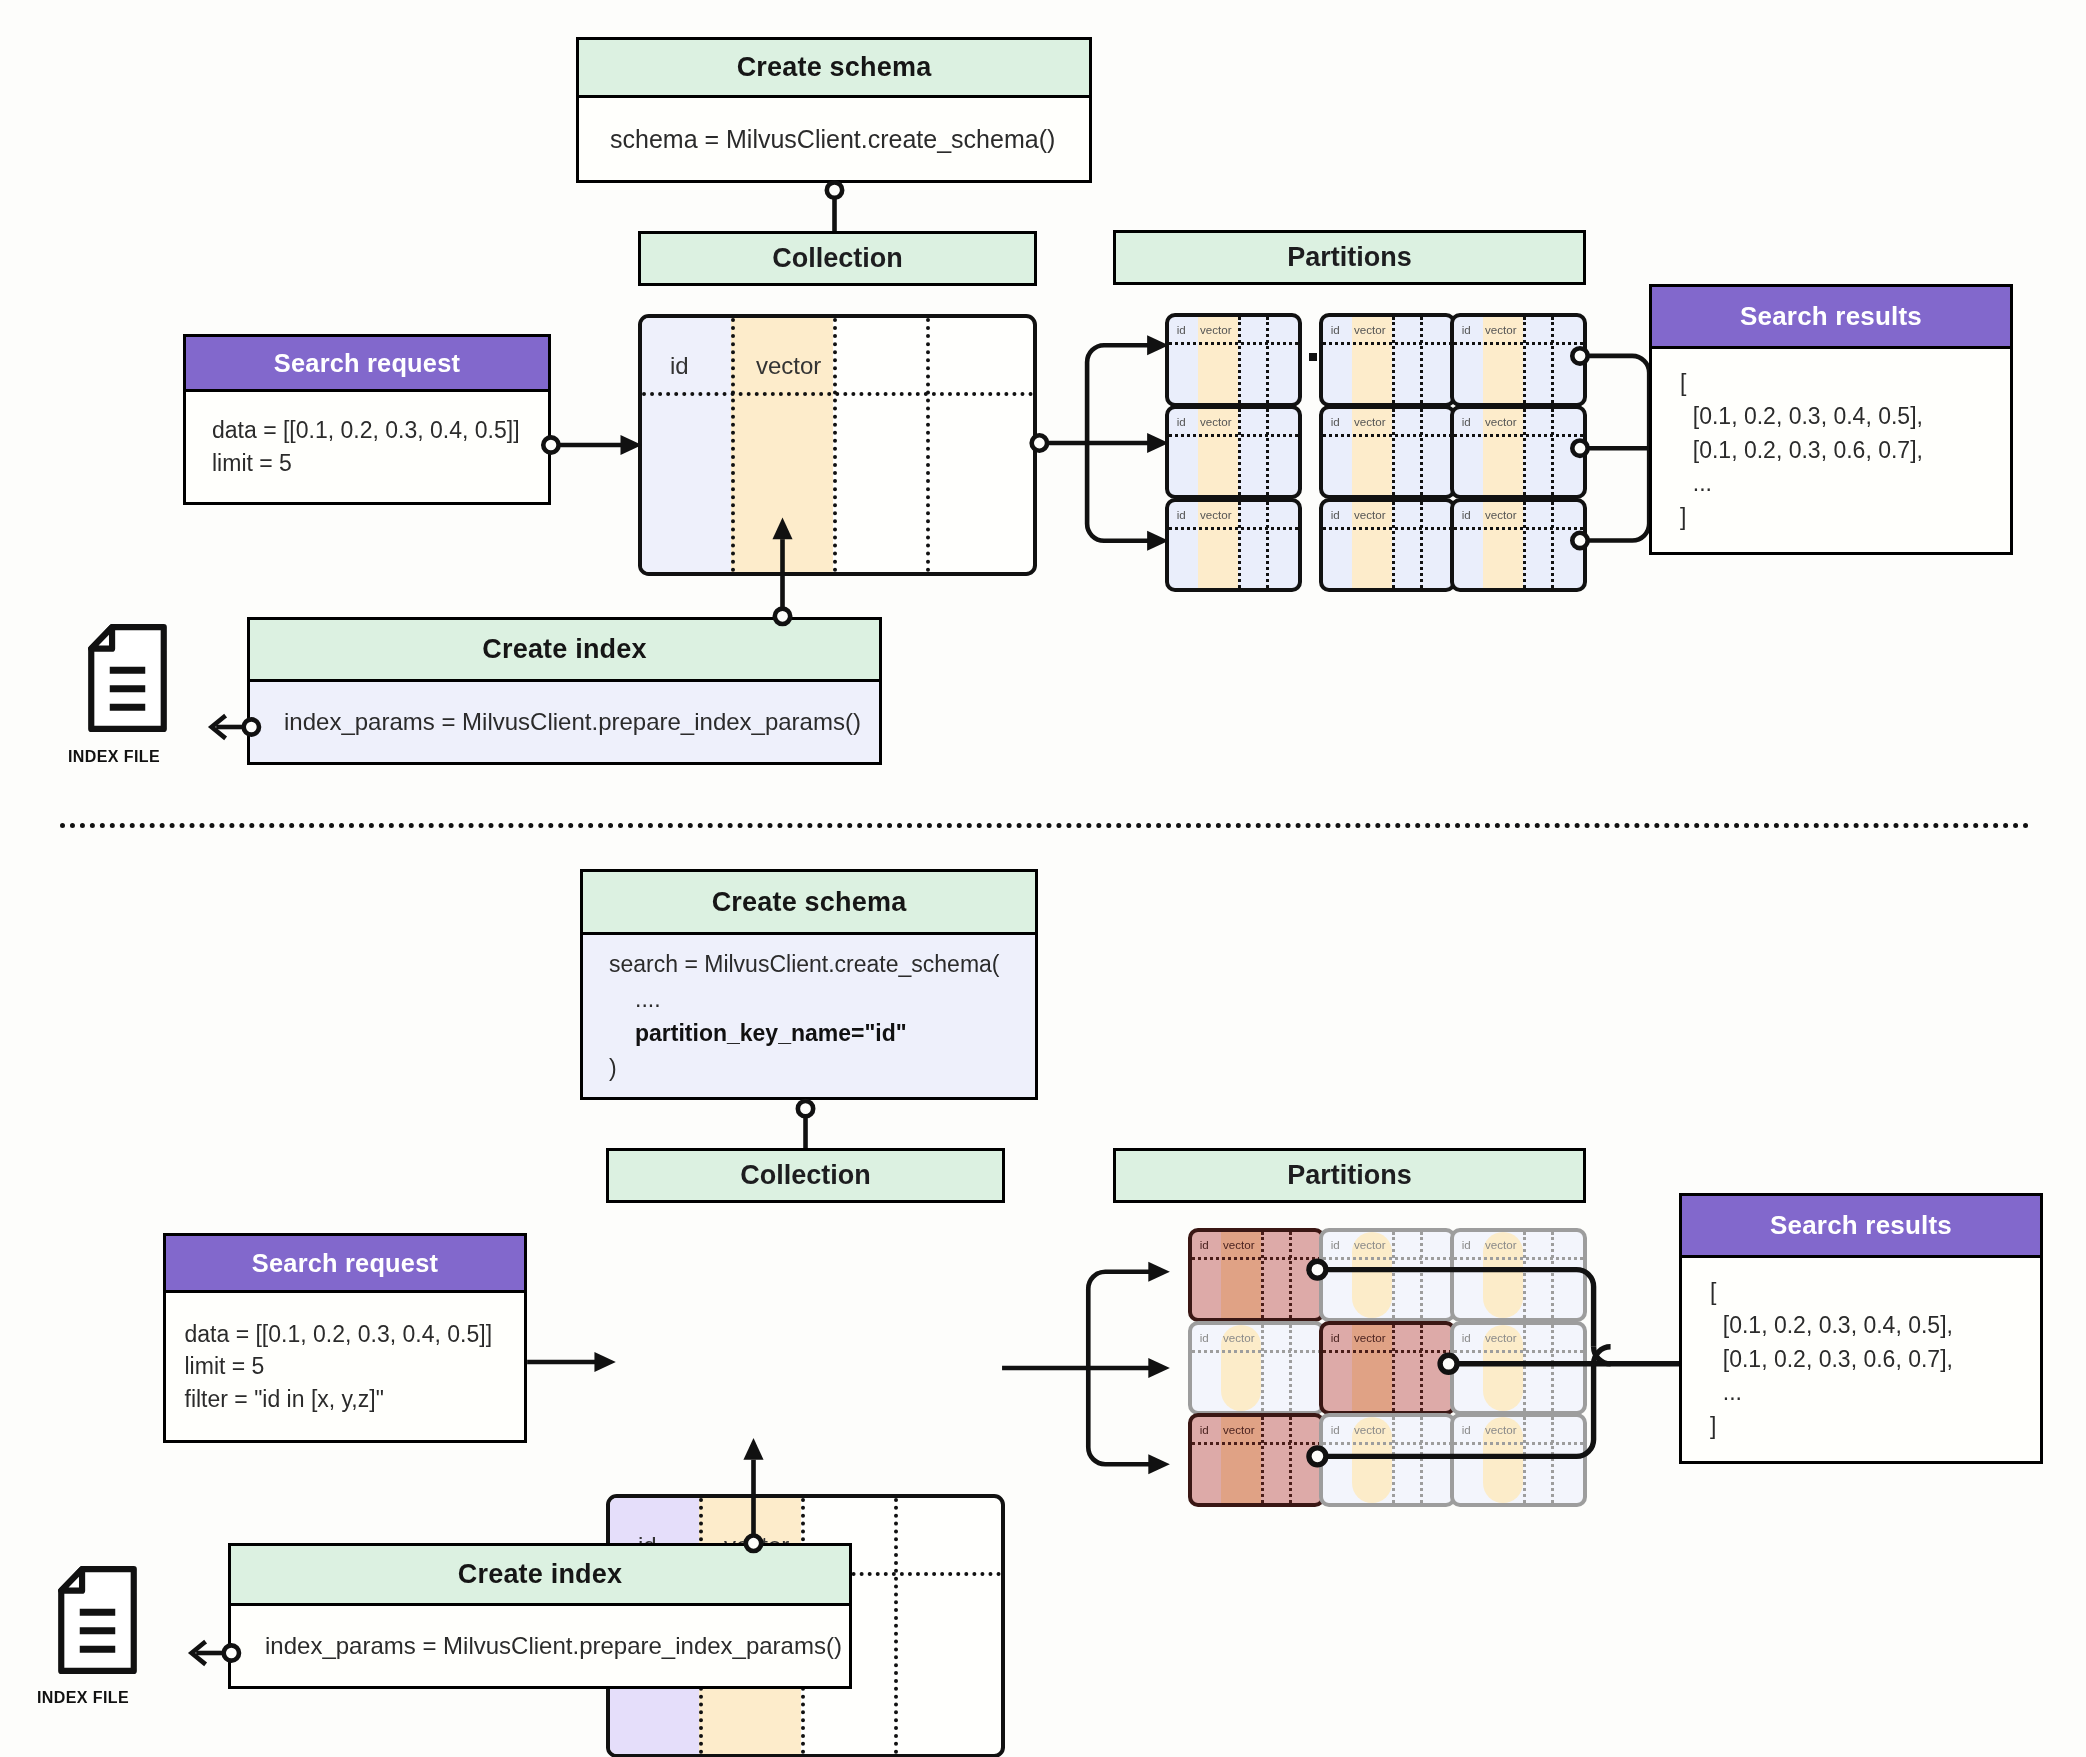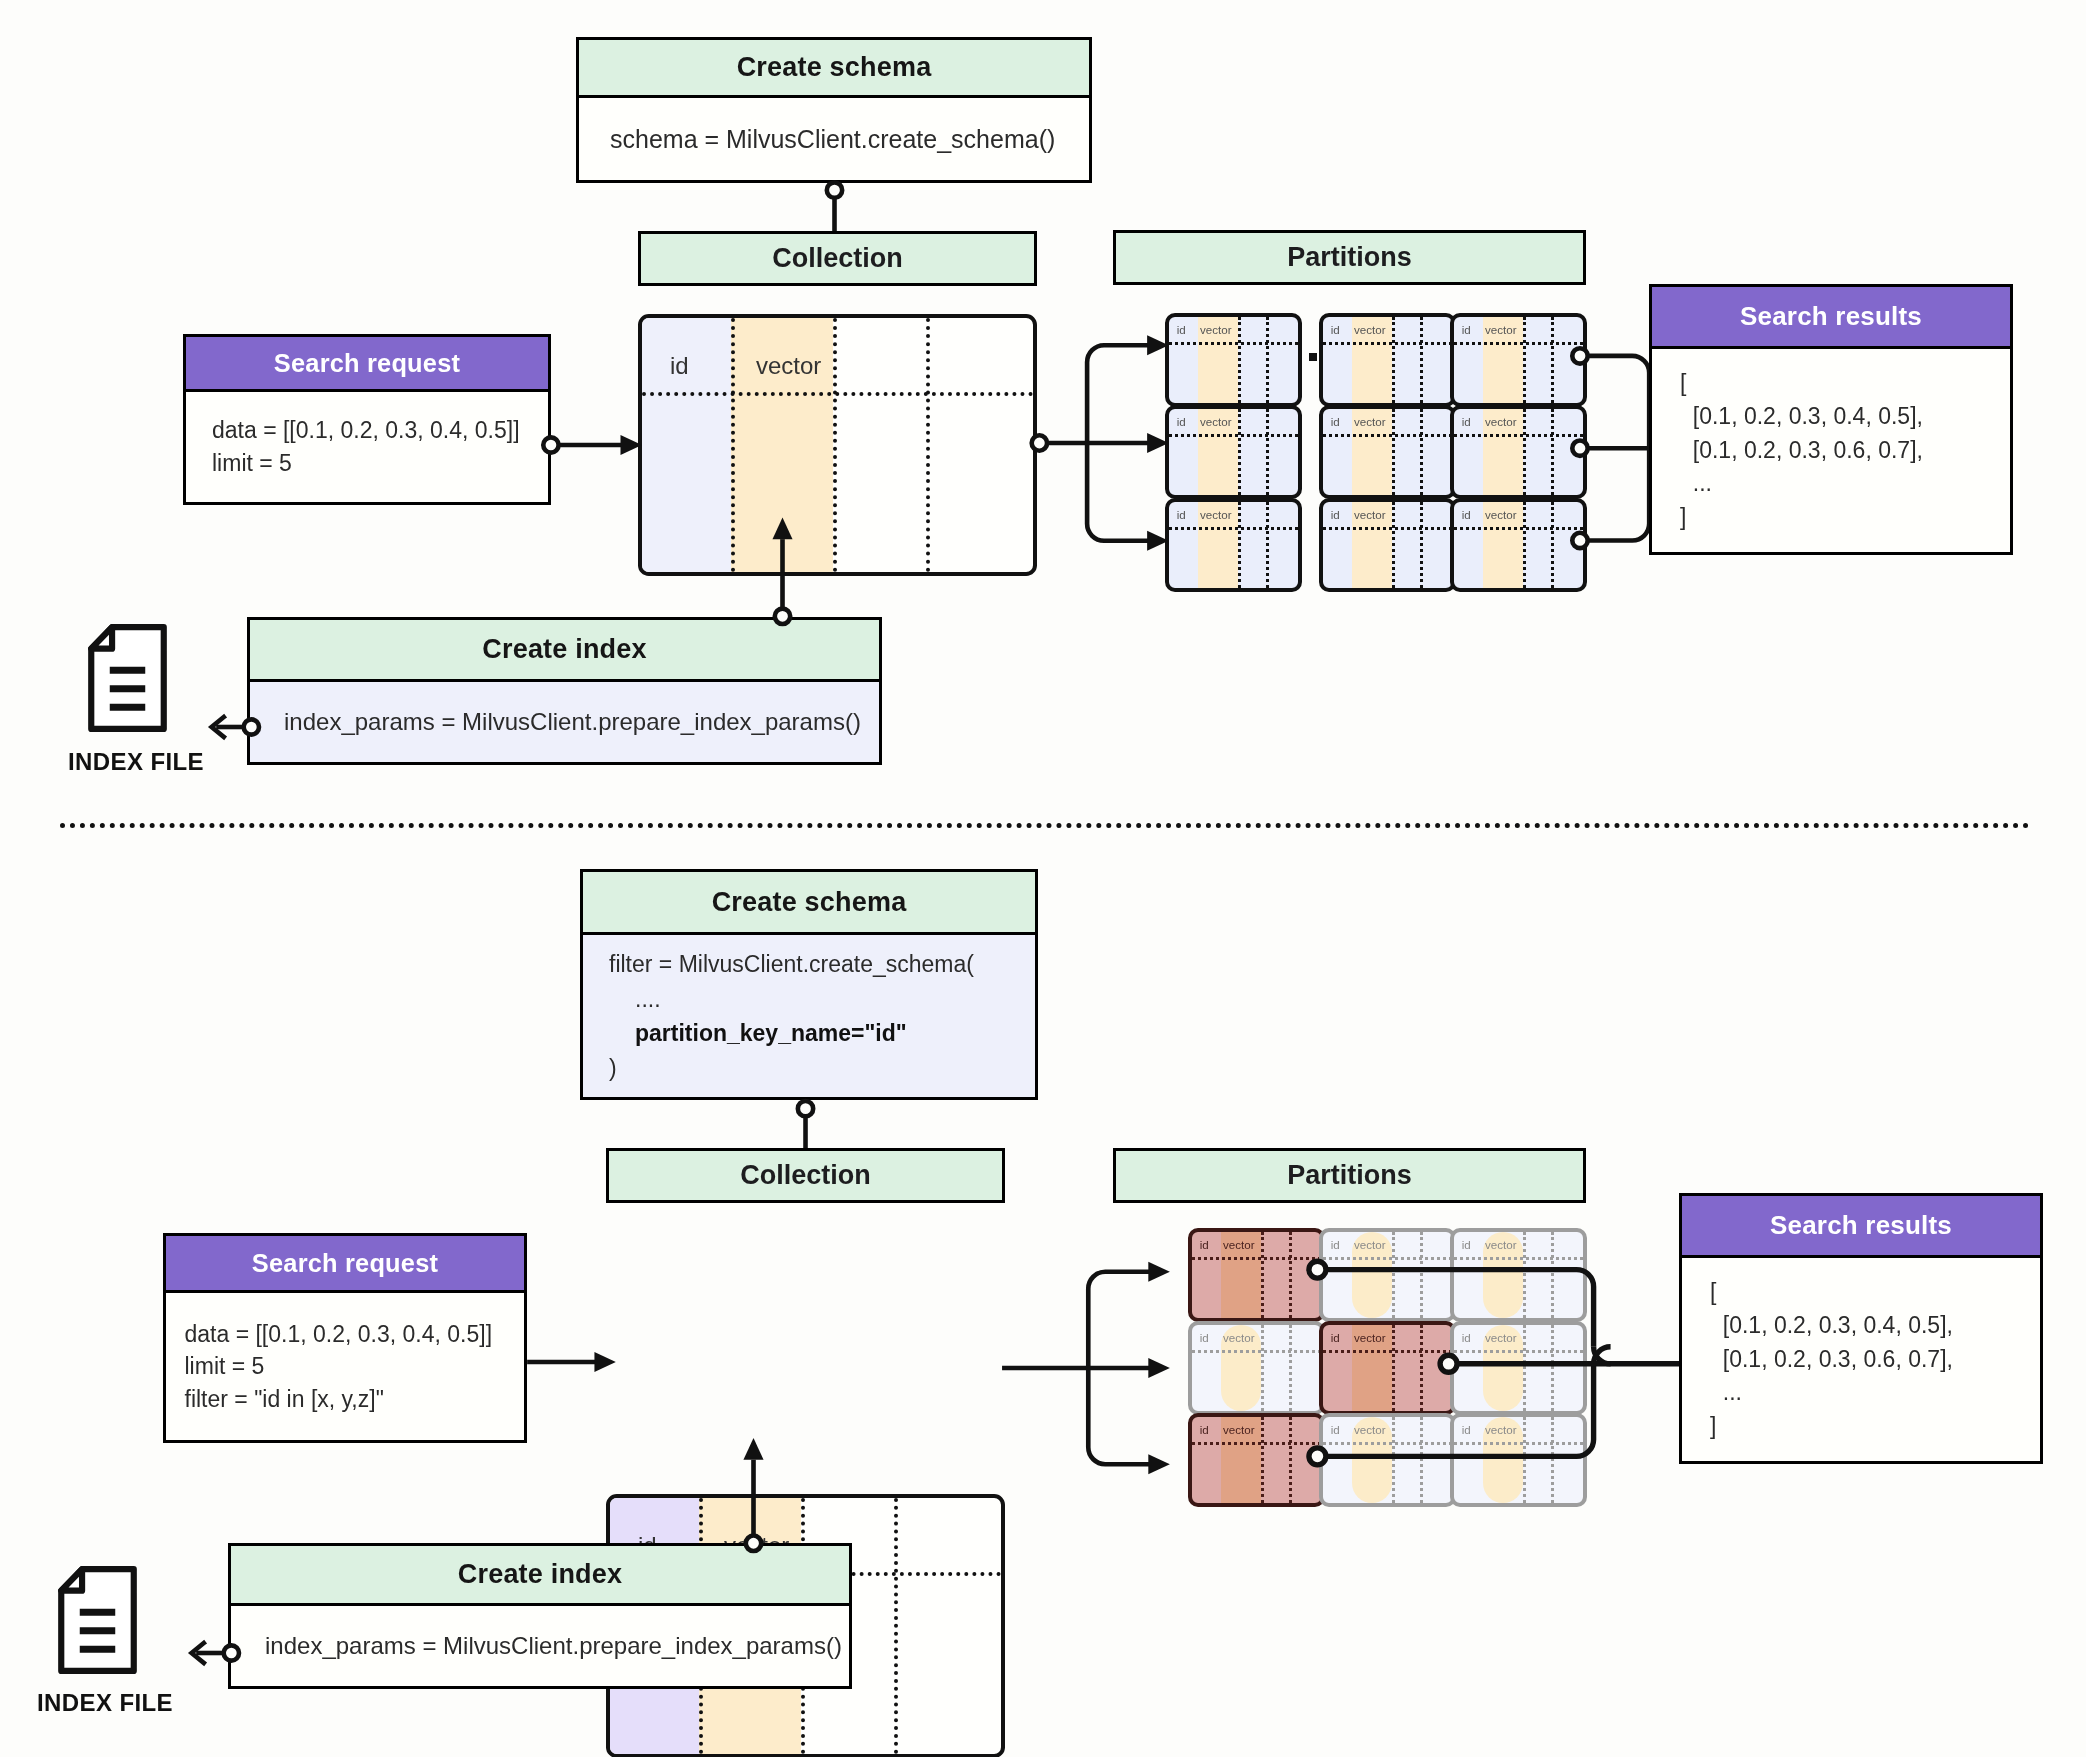--- a/index.html
+++ b/index.html
@@ -105,21 +105,21 @@
   .mini.hot .mvl{border-left-color:#4a1d19;}
   .mini.hot .mhl{border-top-color:#4a1d19;}
   .mini.hot .mt{color:#4a2320;}
   .caption{
     position:absolute;font-weight:bold;font-size:23px;color:#1a1a1a;line-height:1.45;
   }
   .divider{
     position:absolute;height:0;border-top:5.4px dotted #111;
   }
   .filelabel{
-    position:absolute;font-weight:bold;font-size:24px;color:#111;letter-spacing:0.4px;
+    position:absolute;font-weight:bold;font-size:16px;color:#111;letter-spacing:0.4px;
   }
   svg{overflow:visible;}
 </style>
 </head>
 <body>
 
 <div id="root">
 
   <div class="abs card" style="left:576px;top:37px;width:516px;height:146px;">
     <div class="hd hd-green" style="height:55px;font-size:27px;">Create schema</div>
@@ -344,21 +344,21 @@
       <div class="code" style="font-size:23px;line-height:1.46;">]</div>
     </div>
   </div>
 
 
   <div class="divider" style="left:60px;top:823px;width:1970px;"></div>
 
   <div class="abs card" style="left:580px;top:869px;width:458px;height:231px;">
     <div class="hd hd-green" style="height:60px;font-size:27px;">Create schema</div>
     <div class="bd bd-lav" style="padding-left:26px;justify-content:center;">
-      <div class="code" style="font-size:23px;line-height:1.5;">filter = MilvusClient.create_schema(</div>
+      <div class="code" style="font-size:23px;line-height:1.5;">search = MilvusClient.create_schema(</div>
       <div class="code" style="font-size:23px;line-height:1.5;padding-left:26px;">....</div>
       <div class="code bold" style="font-size:23px;line-height:1.5;padding-left:26px;">partition_key_name="id"</div>
       <div class="code" style="font-size:23px;line-height:1.5;">)</div>
     </div>
   </div>
 
   <div class="abs" style="left:794px;top:1101px;width:46px;height:72px;">
     <svg width="46" height="72" viewBox="0 0 60 94">
       <circle cx="15" cy="10" r="10" fill="#fdfdfb" stroke="#111" stroke-width="6"></circle>
       <line x1="15" y1="20" x2="15" y2="72" stroke="#111" stroke-width="6"></line>

